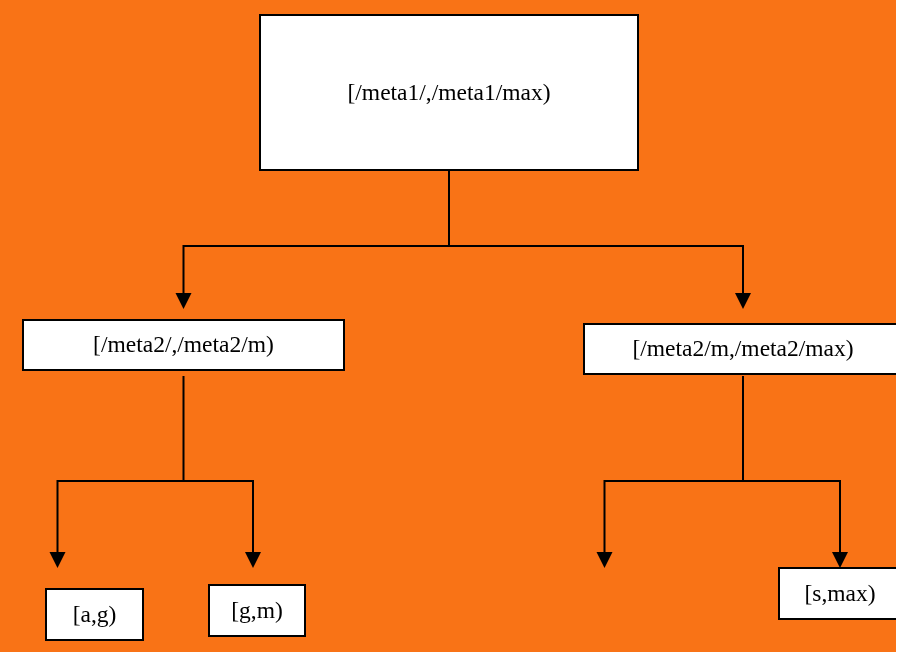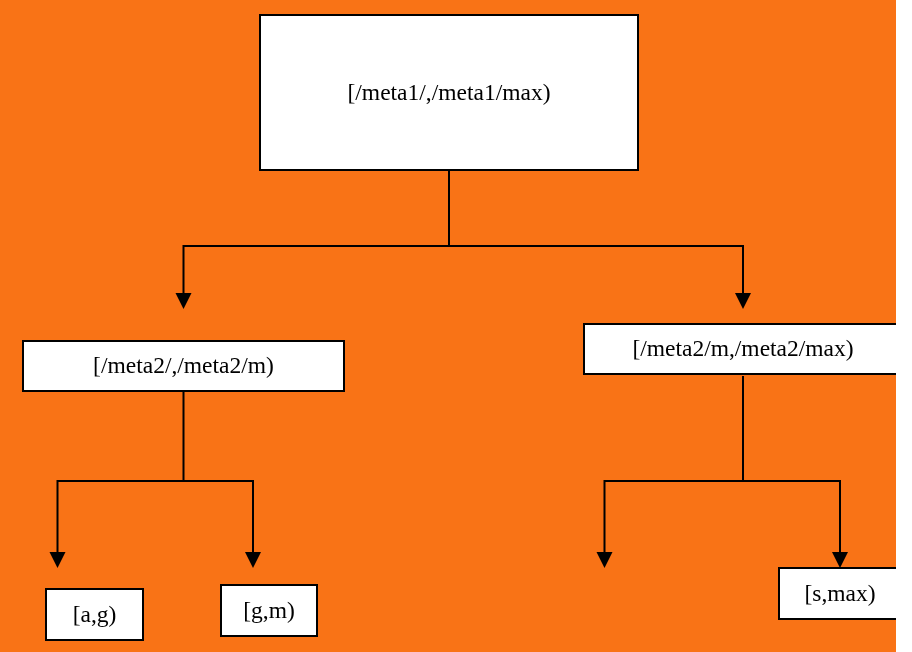--- a/index.html
+++ b/index.html
@@ -29,24 +29,24 @@
     background: #ffffff;
     color: #000000;
     display: flex;
     align-items: center;
     justify-content: center;
     font-size: 23.5px;
     line-height: 1;
     white-space: nowrap;
   }
   .node-root   { left: 259px; top: 14px;  width: 380px; height: 157px; }
-  .node-n2l    { left: 22px;  top: 340px; width: 323px; height: 52px;  }
+  .node-n2l    { left: 22px;  top: 319px; width: 323px; height: 52px;  }
   .node-n2r    { left: 583px; top: 323px; width: 320px; height: 52px;  }
   .node-leaf-a { left: 8px;   top: 588px; width: 99px;  height: 53px; margin-left: 37px;  }
-  .node-leaf-b { left: 220px; top: 584px; width: 98px;  height: 53px;  }
+  .node-leaf-b { left: 208px; top: 584px; width: 98px;  height: 53px;  }
   .node-leaf-c { left: 554px; top: 584px; width: 101px; height: 53px;  }
   .node-leaf-d { left: 778px; top: 567px; width: 124px; height: 53px;  }
 </style>
 </head>
 <body>
 
 <div class="canvas">
 
   <svg class="edges" viewBox="0 0 912 652" xmlns="http://www.w3.org/2000/svg">
 

